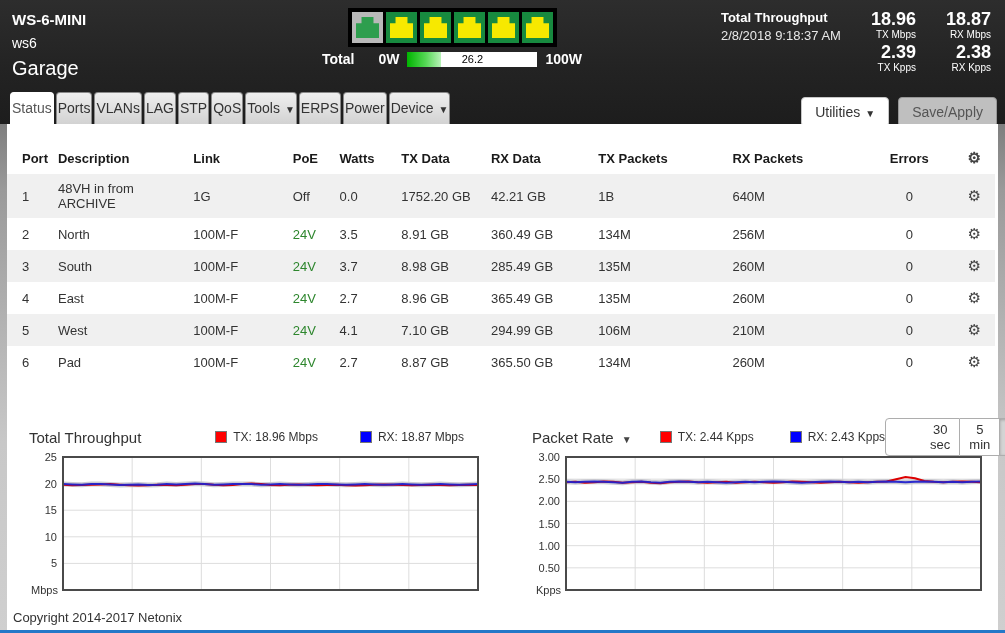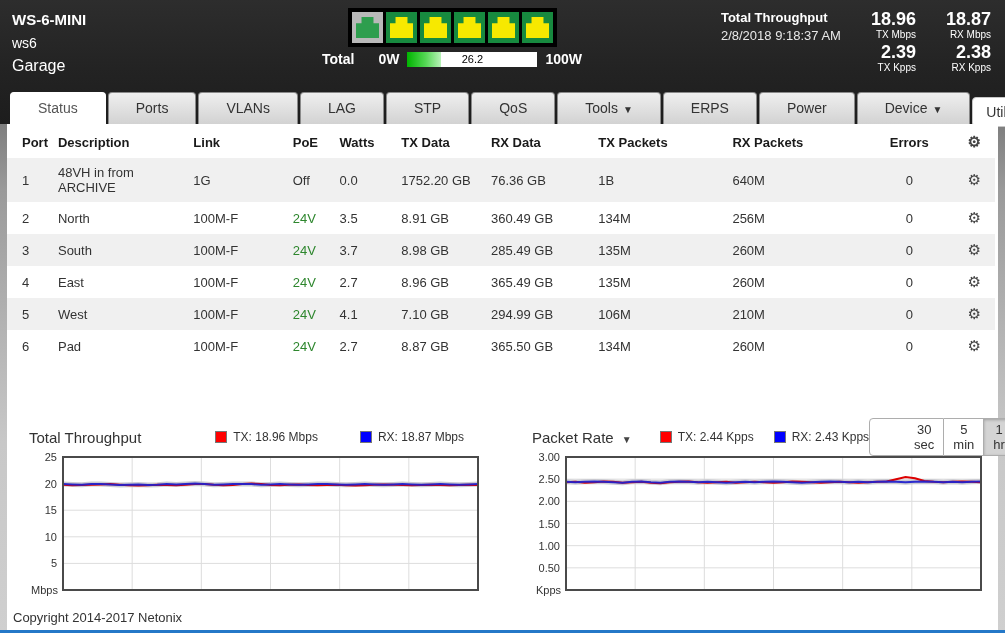--- a/index.html
+++ b/index.html
@@ -10,21 +10,21 @@
     position: relative; overflow: hidden;
   }
 
   
   .header { position:absolute; top:0; left:0; width:1005px; height:124px;
     background: linear-gradient(180deg,#2d2d2d 0%, #232323 55%, #1d1d1d 100%); }
 
   .device-info { position:absolute; left:12px; top:11px; color:#fff; }
   .device-model { font-size:15px; font-weight:bold; margin-bottom:7px; }
   .device-name  { font-size:14px; margin-bottom:6px; }
-  .device-loc   { font-size:16px; }
+  .device-loc   { font-size:20px; }
 
   .port-panel { position:absolute; left:348px; top:8px; background:#000; padding:4px; display:flex; gap:3px; }
   .port-tile { width:31px; height:31px; display:flex; align-items:center; justify-content:center; }
   .rj45 { width:23px; height:21px;
     clip-path: polygon(24% 0, 76% 0, 76% 30%, 100% 30%, 100% 100%, 0 100%, 0 30%, 24% 30%); }
 
   .power-row { position:absolute; left:322px; top:51px; display:flex; align-items:center;
     color:#fff; font-size:14px; font-weight:bold; }
   .power-min { margin-left:24px; }
   .power-bar { position:relative; width:130px; height:15px; background:#fff; margin:0 8px; }
@@ -39,53 +39,53 @@
   .tp-date  { font-size:13px; color:#e8e8e8; margin-top:3px; }
   .stat-grid { display:grid; grid-template-columns:auto auto; column-gap:30px; row-gap:3px; }
   .stat { text-align:right; }
   .stat-value { font-size:18px; font-weight:bold; line-height:1.0; }
   .stat-label { font-size:10px; margin-top:1px; }
 
   
   .tab-strip { position:absolute; left:10px; right:8px; bottom:0; height:32px;
     display:flex; align-items:flex-end; gap:2px; }
   .tab { background:linear-gradient(#efefef,#d2d2d2); border:1px solid #8a8a8a; border-bottom:none;
-    border-radius:4px 4px 0 0; font-size:14px; color:#333; padding:7px 27px 8px; cursor:pointer;
+    border-radius:4px 4px 0 0; font-size:14px; color:#333; padding:7px 1px 8px; cursor:pointer;
     white-space:nowrap; }
   .tab.active { background:#fff; border-color:#fff; color:#555; }
   .caret { font-size:10px; margin-left:5px; }
   .strip-actions { margin-left:auto; display:flex; gap:9px; align-self:center; margin-top:8px; }
   .btn { font-size:14px; border-radius:4px; padding:6px 13px; cursor:pointer; }
   .btn-utilities { background:#fff; border:1px solid #c7c7c7; color:#333; }
   .btn-save { background:#bfbfbf; border:1px solid #979797; color:#555; }
 
   
   .content { position:absolute; left:7px; right:7px; top:124px; bottom:3px; background:#fff; }
 
-  table { border-collapse:collapse; width:988px; font-size:13px; color:#333; margin-top:2px; }
+  table { border-collapse:collapse; width:988px; font-size:13px; color:#333; margin-top:18px; }
   th { text-align:left; font-weight:bold; color:#1a1a1a; padding:7px 4px; }
   td { padding:7px 4px; }
   th:first-child, td:first-child { padding-left:15px; width:47px; }
   col.c-desc{width:136px;} col.c-link{width:100px;} col.c-poe{width:47px;} col.c-watts{width:62px;}
   col.c-txd{width:90px;} col.c-rxd{width:108px;} col.c-txp{width:135px;} col.c-rxp{width:138px;}
   col.c-err{width:88px;} col.c-gear{width:42px;}
   tbody tr:nth-child(odd) { background:#f0f0f0; }
   .err-col { text-align:center; }
   .gear-col { text-align:right; padding-right:14px; font-size:15px; color:#444; }
   .gear-col span { cursor:pointer; }
   .poe-on { color:#2d862d; }
 
   
   .charts-row { position:absolute; left:14px; top:300px; display:flex; gap:36px; }
   .chart-block { width:467px; }
   .chart-head { display:flex; align-items:center; height:26px; margin-bottom:2px; padding-left:8px; }
   .chart-title { font-size:15px; color:#333; white-space:nowrap; }
   .chart-title .caret { font-size:10px; color:#444; margin-left:8px; }
   .legend-wrap { display:flex; gap:42px; margin-left:auto; padding-right:24px; }
-  .chart-head.has-range .legend-wrap { margin-left:28px; margin-right:0; padding-right:0; gap:20px; }
+  .chart-head.has-range .legend-wrap { margin-left:28px; margin-right:0; padding-right:0; gap:36px; }
   .legend-item { display:flex; align-items:center; gap:6px; font-size:12px; color:#333; white-space:nowrap; }
   .legend-swatch { width:12px; height:12px; display:inline-block; border:1px solid #777; }
   .range-group { margin-left:auto; display:flex; }
   .range-btn { font-size:13px; color:#333; background:#fff; border:1px solid #adadad; border-left:none;
     padding:3px 9px; cursor:pointer; }
   .range-btn:first-child { border-left:1px solid #adadad; border-radius:4px 0 0 4px;padding-left:44px; }
   .range-btn:last-child { border-radius:0 4px 4px 0; }
   .range-btn.active { background:#d4d4d4; box-shadow:inset 0 1px 3px rgba(0,0,0,.25); }
 
   .footer { position:absolute; left:6px; bottom:5px; font-size:13px; color:#333; }
@@ -208,21 +208,21 @@
         </tr>
       </thead>
     <tbody id="table-body">
         <tr>
           <td>1</td>
           <td>48VH in from ARCHIVE</td>
           <td>1G</td>
           <td>Off</td>
           <td>0.0</td>
           <td>1752.20 GB</td>
-          <td>76.36 GB</td>
+          <td>42.21 GB</td>
           <td>1B</td>
           <td>640M</td>
           <td class="err-col">0</td>
           <td class="gear-col"><span>⚙</span></td>
         </tr>
         <tr>
           <td>2</td>
           <td>North</td>
           <td>100M-F</td>
           <td class="poe-on">24V</td>

